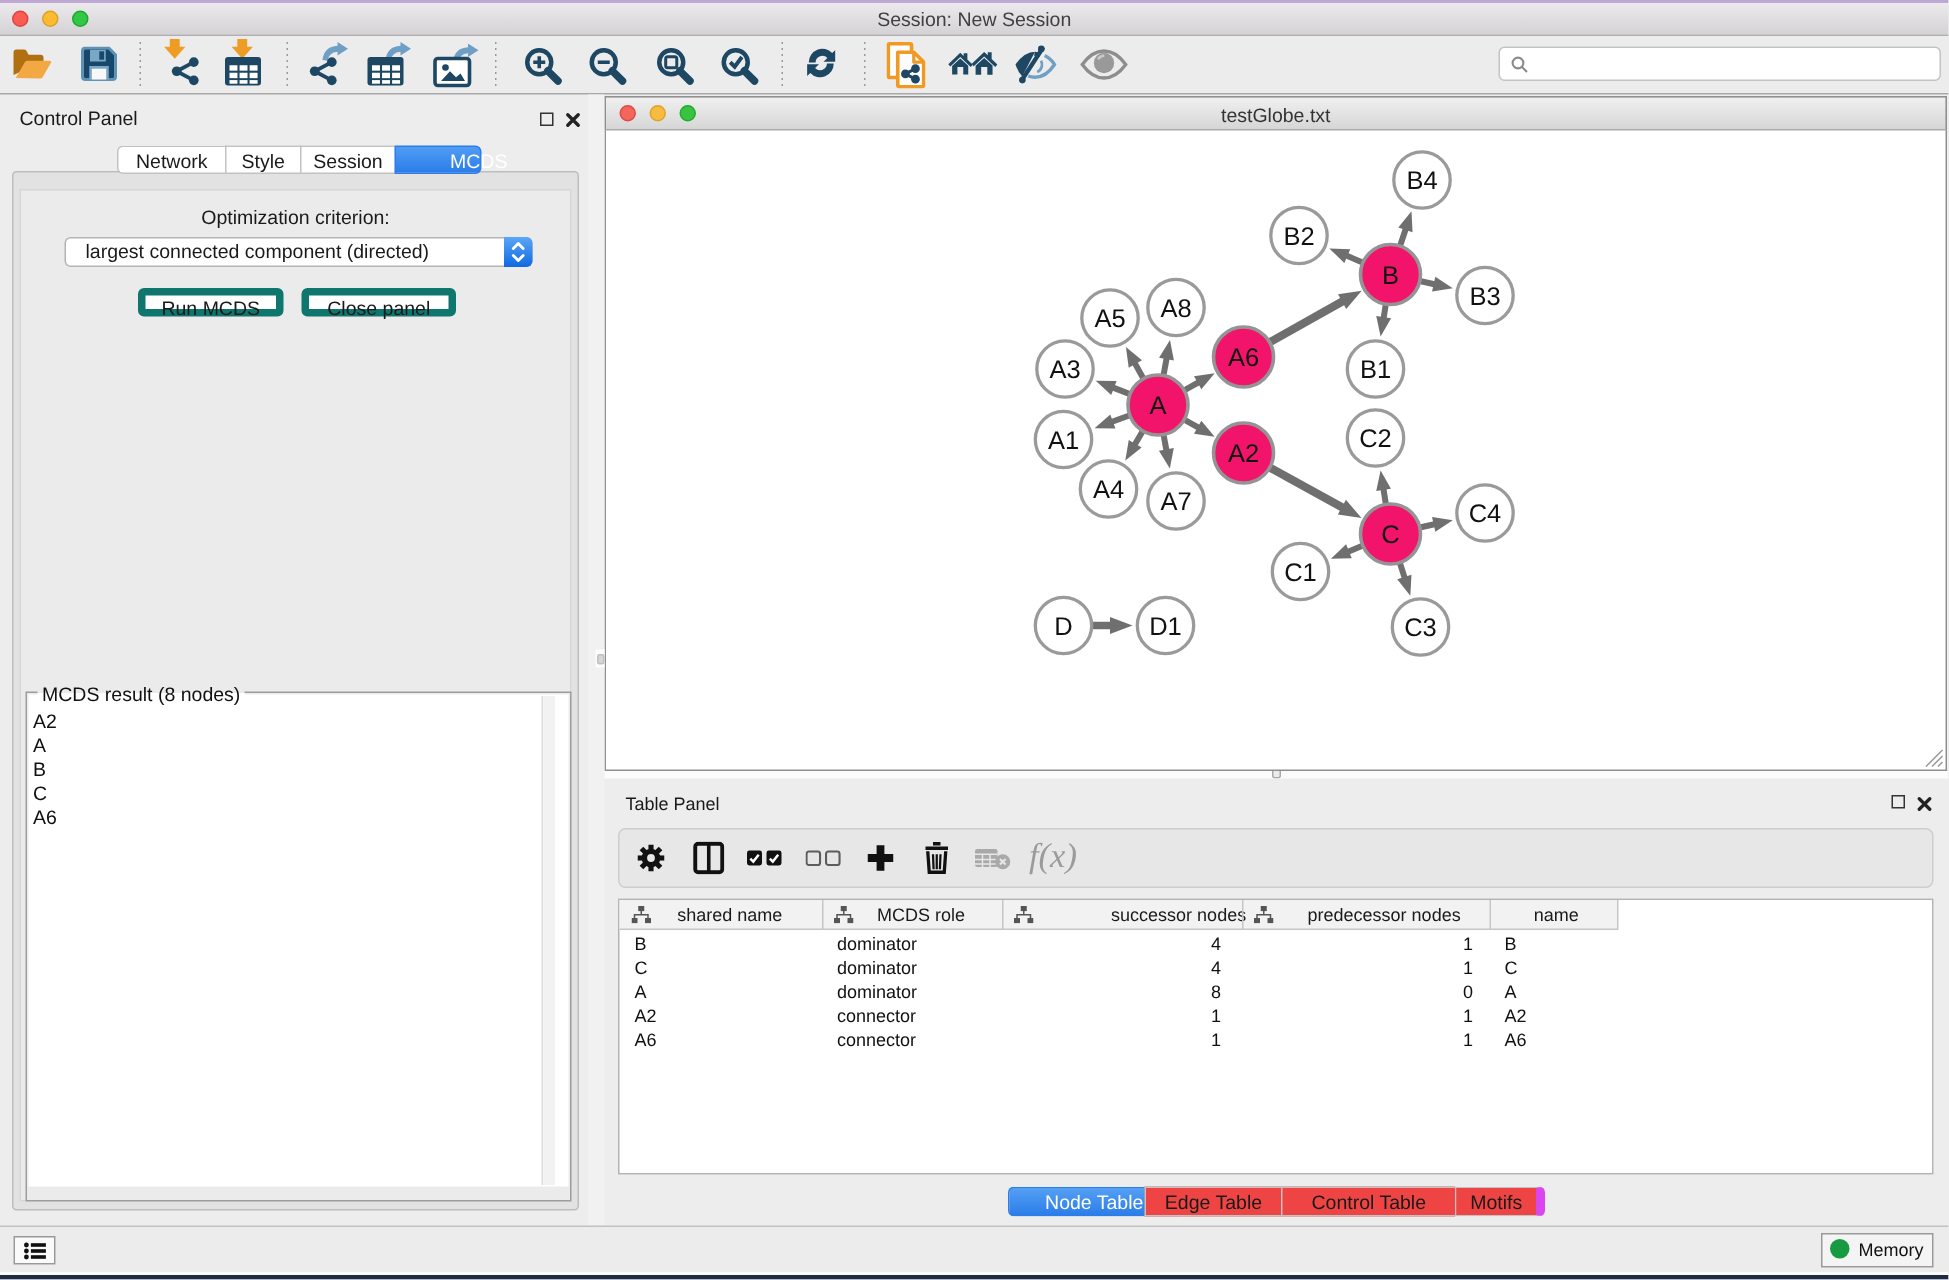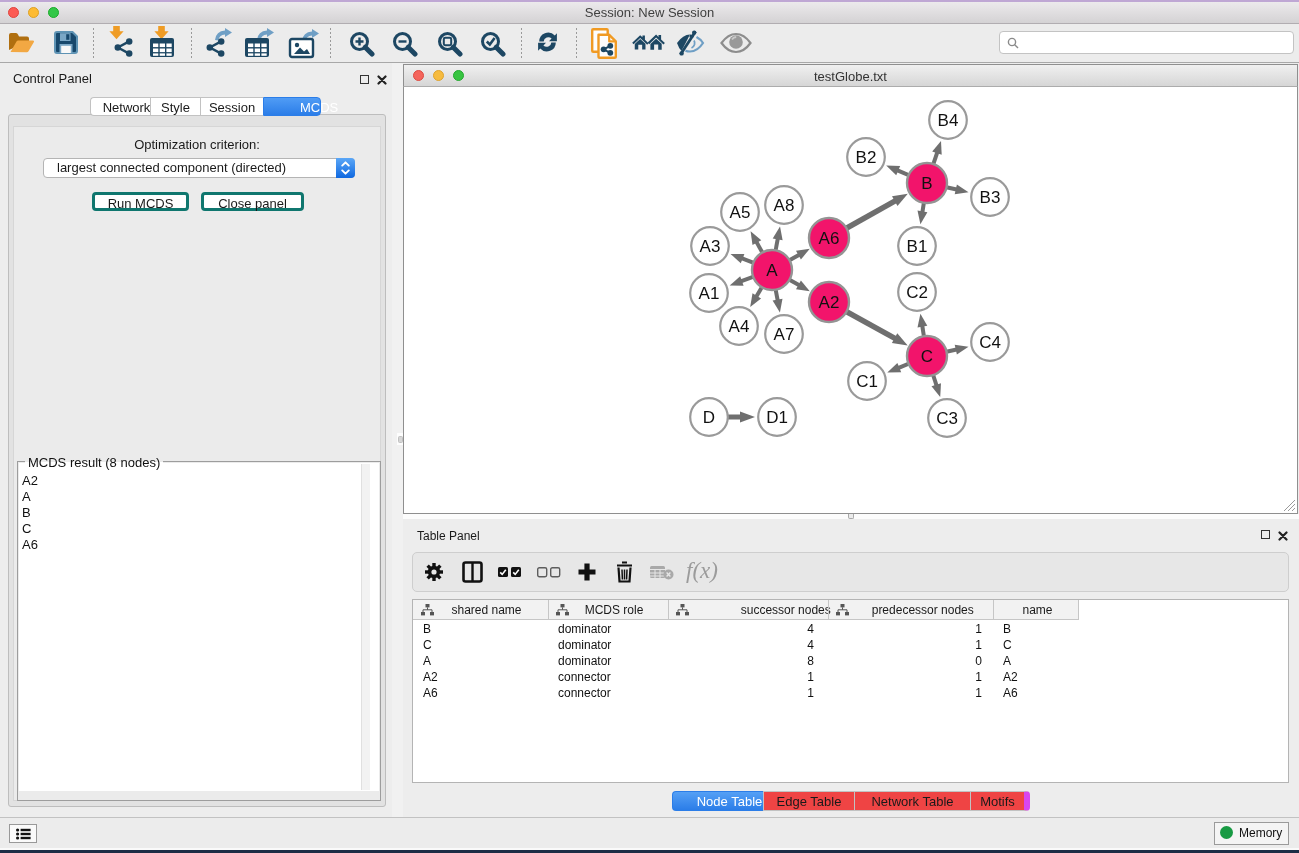--- a/index.html
+++ b/index.html
@@ -17,21 +17,21 @@
 
 #cpHead { left:13px; top:71px; font-size:13px; color:#1a1a1a; }
 .winBtnSq { width:9px; height:9px; border:1.5px solid #333; top:75px; }
 #cpOuter { left:8px; top:114px; width:378px; height:693px; background:#e2e2e2; border:1px solid #bdbdbd; border-radius:3px; }
 #cpInner { left:13px; top:126px; width:368px; height:675px; background:#ebebeb; border:1px solid #d6d6d6; }
 .tab { top:97px; height:19px; font-size:13px; color:#1a1a1a; text-align:center; line-height:19px; background:#fff; border:1px solid #c2c2c2; border-right:none; }
 .tabSel { background:linear-gradient(#509cf5,#2b7de8); color:#fff; border-color:#2b7de8; }
 #optLabel { left:8px; top:137px; width:378px; text-align:center; font-size:13px; color:#1a1a1a; }
 #combo { left:43px; top:158px; width:312px; height:20px; background:#fff; border:1px solid #b4b4b4; border-radius:4px; font-size:13px; color:#1a1a1a; line-height:18px; padding-left:13px; }
 #comboBtn { left:336px; top:158px; width:19px; height:20px; border-radius:0 4px 4px 0; background:linear-gradient(#5ba7f7,#0f68e0); }
-.btn { top:192px; height:19px; background:#fefefe; border:3px solid #0f766e; border-radius:4px; font-size:13px; color:#1a1a1a; text-align:center; line-height:17px; }
+.btn { top:192px; height:19px; background:#fefefe; border:5px solid #0f766e; border-radius:4px; font-size:13px; color:#1a1a1a; text-align:center; line-height:17px; }
 #grpBox { left:17px; top:461px; width:364px; height:340px; border:1px solid #9d9d9d; }
 #grpLbl { left:25px; top:455px; background:linear-gradient(#ebebeb 45%,#ffffff 45%); padding:0 3px; font-size:13px; color:#111; }
 #listBox { left:19px; top:463px; width:360px; height:328px; background:#fff; }
 #listItems { left:22px; top:473px; font-size:13px; color:#111; line-height:16px; }
 #listScroll { left:361px; top:464px; width:9px; height:326px; background:#f2f2f2; border-left:1px solid #e0e0e0; }
 
 #netWin { left:403px; top:64px; width:895px; height:450px; background:#fff; border:1px solid #8f8f8f; }
 #netTitle { left:403px; top:64px; width:895px; height:23px; background:linear-gradient(#f0f0f0,#d6d6d6); border:1px solid #8f8f8f; border-bottom:1px solid #acacac; }
 #netTitleTxt { left:403px; top:69px; width:895px; text-align:center; font-size:13px; color:#333; }
 .tl2 { border-radius:50%; width:11px; height:11px; top:70px; }
@@ -221,21 +221,21 @@
 <div class="vsep abs" style="left:521px"></div>
 <div class="vsep abs" style="left:576px"></div>
 
 <div id="cpHead" class="abs">Control Panel</div>
 <div class="winBtnSq abs" style="left:360px;"></div>
 <svg class="abs" style="left:377px;top:75px" width="10" height="10" viewBox="0 0 10 10">
     <path d="M1.5 1.5 L8.5 8.5 M8.5 1.5 L1.5 8.5" stroke="#222" stroke-width="2.2" stroke-linecap="round"></path>
   </svg>
 <div id="cpOuter" class="abs"></div>
 <div id="cpInner" class="abs"></div>
-<div class="tab abs" style="left:78px;width:72px;border-radius:4px 0 0 4px;margin-left:12px;">Network</div>
+<div class="tab abs" style="left:78px;width:72px;border-radius:4px 0 0 4px;">Network</div>
 <div class="tab abs" style="left:150px;width:50px;">Style</div>
 <div class="tab abs" style="left:200px;width:63px;">Session</div>
 <div class="tab tabSel abs" style="left:263px;width:58px;border-radius:0 4px 4px 0;border-right:1px solid #2b7de8;padding-left:36px;">MCDS</div>
 <div id="optLabel" class="abs">Optimization criterion:</div>
 <div id="combo" class="abs">largest connected component (directed)</div>
 <div id="comboBtn" class="abs"><svg width="19" height="20" viewBox="0 0 19 20">
       <path d="M6.2 7.6 L9.5 4.3 L12.8 7.6" stroke="#fff" stroke-width="1.9" fill="none" stroke-linecap="round" stroke-linejoin="round"></path>
       <path d="M6.2 12.4 L9.5 15.7 L12.8 12.4" stroke="#fff" stroke-width="1.9" fill="none" stroke-linecap="round" stroke-linejoin="round"></path>
     </svg></div>
 <div class="btn abs" style="left:92px;width:97px;">Run MCDS</div>
@@ -472,21 +472,21 @@
 <div class="td abs" style="left:827px;top:670px;width:155px;text-align:right;">1</div>
 <div class="td abs" style="left:1003px;top:670px;">A2</div>
 <div class="td abs" style="left:423px;top:686px;">A6</div>
 <div class="td abs" style="left:558px;top:686px;">connector</div>
 <div class="td abs" style="left:668px;top:686px;width:146px;text-align:right;">1</div>
 <div class="td abs" style="left:827px;top:686px;width:155px;text-align:right;">1</div>
 <div class="td abs" style="left:1003px;top:686px;">A6</div>
 
 <div class="tabB tabBSel abs" style="left:672px;width:114px;border-radius:4px 0 0 4px;">Node Table</div>
 <div class="tabB abs" style="left:763px;width:91px;">Edge Table</div>
-<div class="tabB abs" style="left:854px;width:116px;">Network Table</div>
+<div class="tabB abs" style="left:854px;width:116px;">Control Table</div>
 <div class="tabB abs" style="left:970px;width:60px;border-radius:0 4px 4px 0;border-right:6px solid #d946ef;">Motifs</div>
 
 <div id="statusBar" class="abs"></div>
 <div id="listBtn" class="abs"></div>
 <div id="memBtn" class="abs"></div>
 <svg class="abs" style="left:16px;top:828px" width="15" height="12" viewBox="0 0 15 12">
     <g fill="#111">
       <circle cx="1.6" cy="2" r="1.6"></circle>
       <circle cx="1.6" cy="6" r="1.6"></circle>
       <circle cx="1.6" cy="10" r="1.6"></circle>

